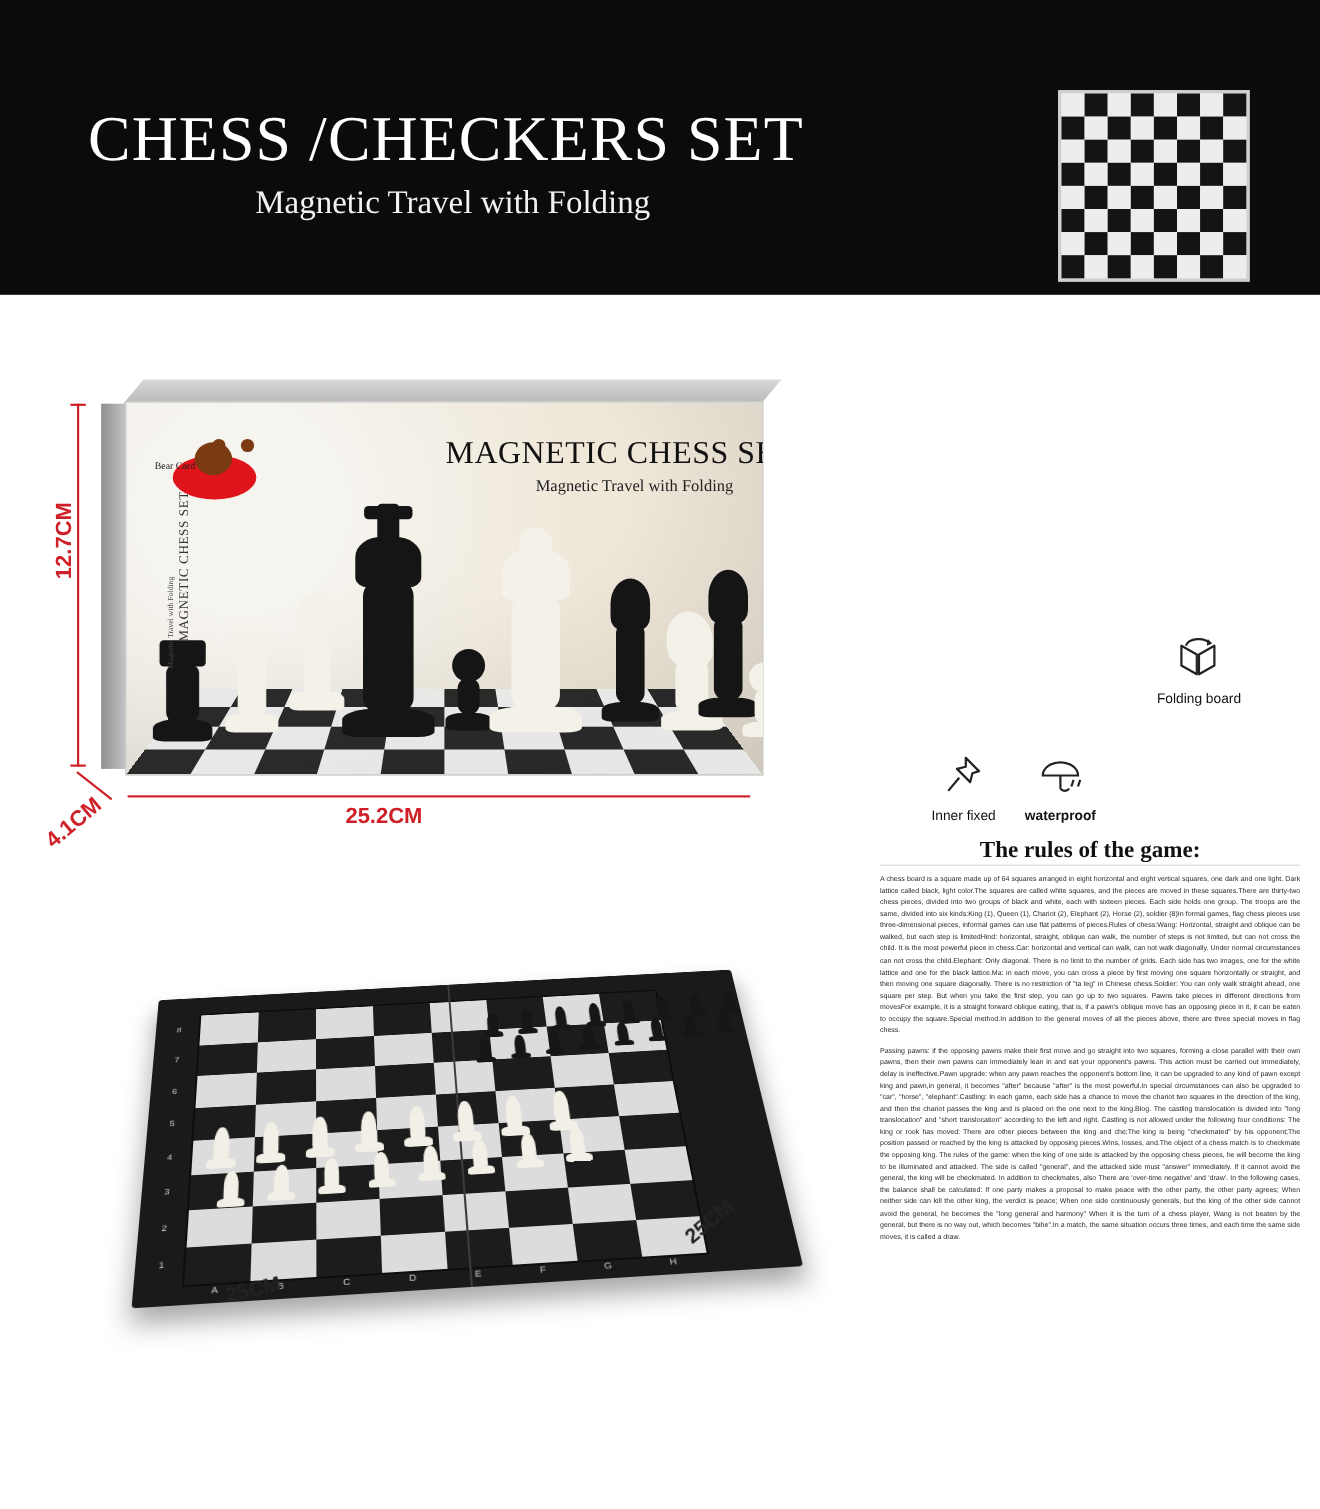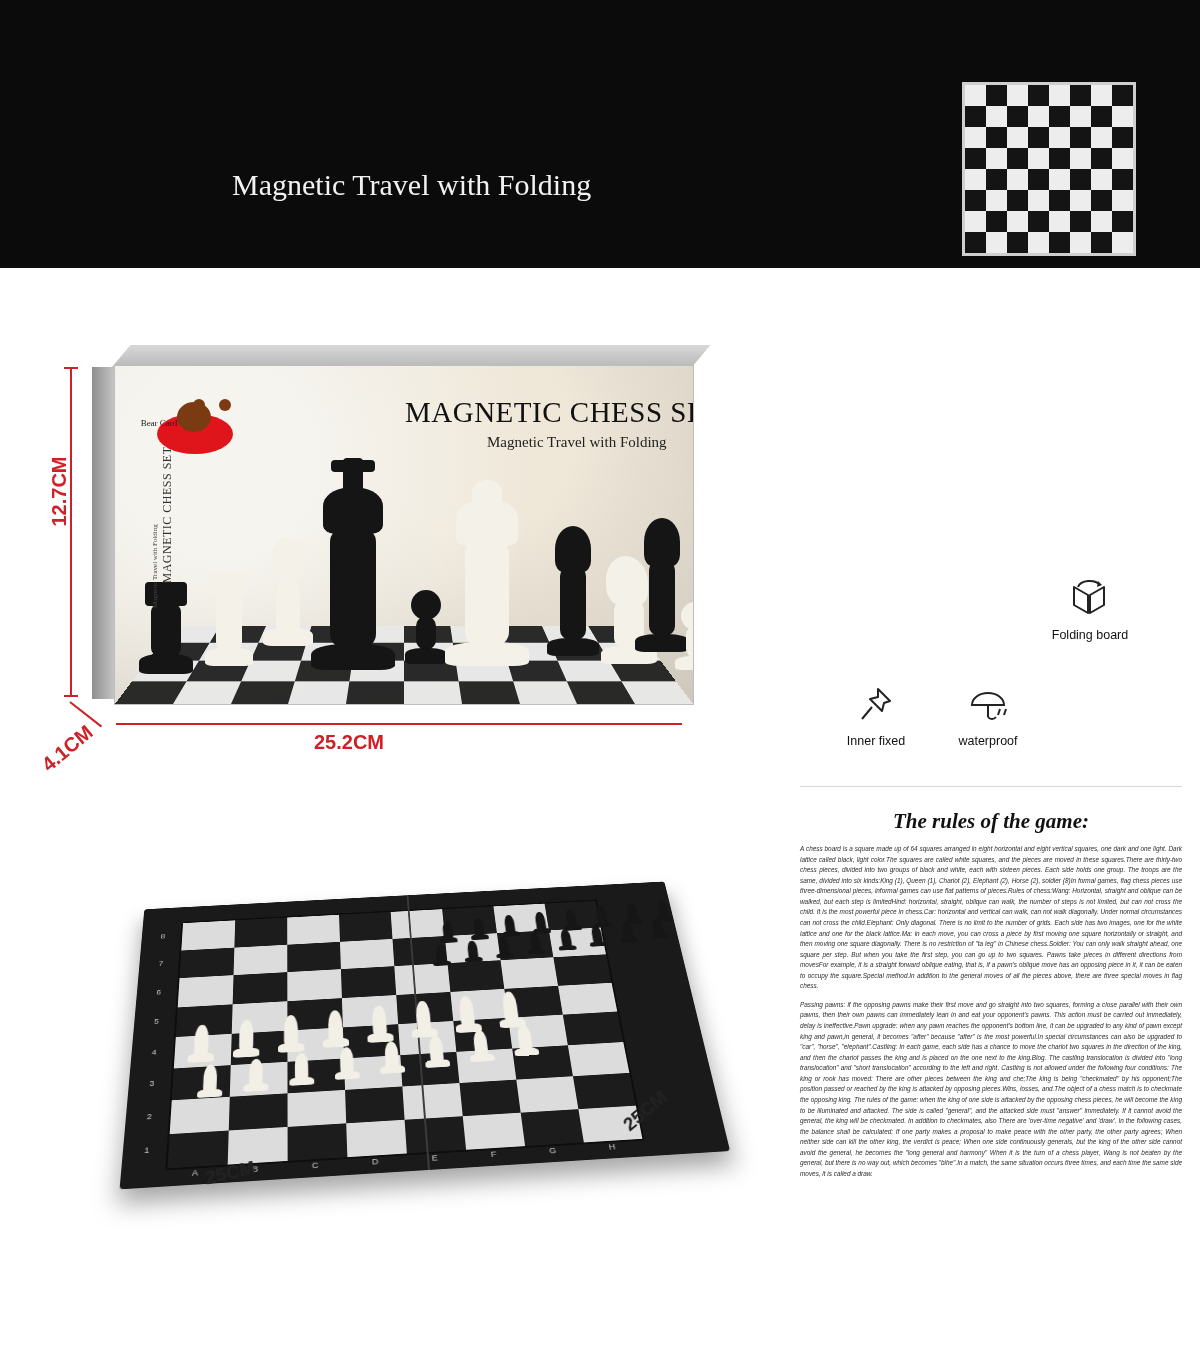--- a/index.html
+++ b/index.html
@@ -181,38 +181,39 @@
     color:#cfcfcf;font-size:9px;
   }
   .op{position:absolute;}
   .op .b{position:absolute;bottom:0;left:50%;transform:translateX(-50%);border-radius:45% 45% 20% 20%;}
 
   
   .dim2{position:absolute;font-size:19px;font-weight:700;color:#222;}
 
   
   .rules{
-    position:absolute;left:800px;top:809px;width:382px;height:520px;font-style:italic;
+    position:absolute;left:800px;top:760px;width:382px;height:520px;
   }
   .rules h2{
     margin:0 0 10px 0;text-align:center;
     font-family:"Liberation Serif", serif;font-size:21px;font-weight:700;color:#111;
   }
   .rules p{
     margin:0 0 8px 0;
     font-size:6.4px;line-height:1.65;color:#2a2a2a;text-align:justify;
   }
   .divider-top{
     position:absolute;left:800px;top:786px;width:382px;height:1px;background:#d6d6d6;
   }
 </style>
 </head>
 <body>
 
 <div class="header">
+  <div class="header-title">CHESS /CHECKERS SET</div>
   <div class="header-sub">Magnetic Travel with Folding</div>
   <div class="header-board" id="hdr-board">
       <div class="sq l"></div>
       <div class="sq d"></div>
       <div class="sq l"></div>
       <div class="sq d"></div>
       <div class="sq l"></div>
       <div class="sq d"></div>
       <div class="sq l"></div>
       <div class="sq d"></div>
@@ -428,21 +429,21 @@
   <div class="feat" style="left:0;top:106px;">
     <div class="ic">
       <svg width="40" height="40" viewBox="0 0 40 40">
         <path d="M22 4 L34 16 L28 18 L26 26 L14 14 L22 12 Z" fill="none" stroke="#222" stroke-width="2" stroke-linejoin="round"></path>
         <line x1="16" y1="22" x2="6" y2="34" stroke="#222" stroke-width="2"></line>
       </svg>
     </div>
     <span class="lbl">Inner fixed</span>
   </div>
 
-  <div class="feat" style="left:112px;top:106px;">
+  <div class="feat" style="left:88px;top:106px;font-weight:bold;">
     <div class="ic">
       <svg width="44" height="40" viewBox="0 0 44 40">
         <path d="M6 20 a16 12 0 0 1 32 0 Z" fill="none" stroke="#222" stroke-width="2"></path>
         <line x1="22" y1="20" x2="22" y2="32" stroke="#222" stroke-width="2"></line>
         <path d="M22 32 a5 5 0 0 0 8 0" fill="none" stroke="#222" stroke-width="2"></path>
         <line x1="34" y1="24" x2="32" y2="30" stroke="#222" stroke-width="2"></line>
         <line x1="40" y1="24" x2="38" y2="30" stroke="#222" stroke-width="2"></line>
       </svg>
     </div>
     <span class="lbl">waterproof</span>

